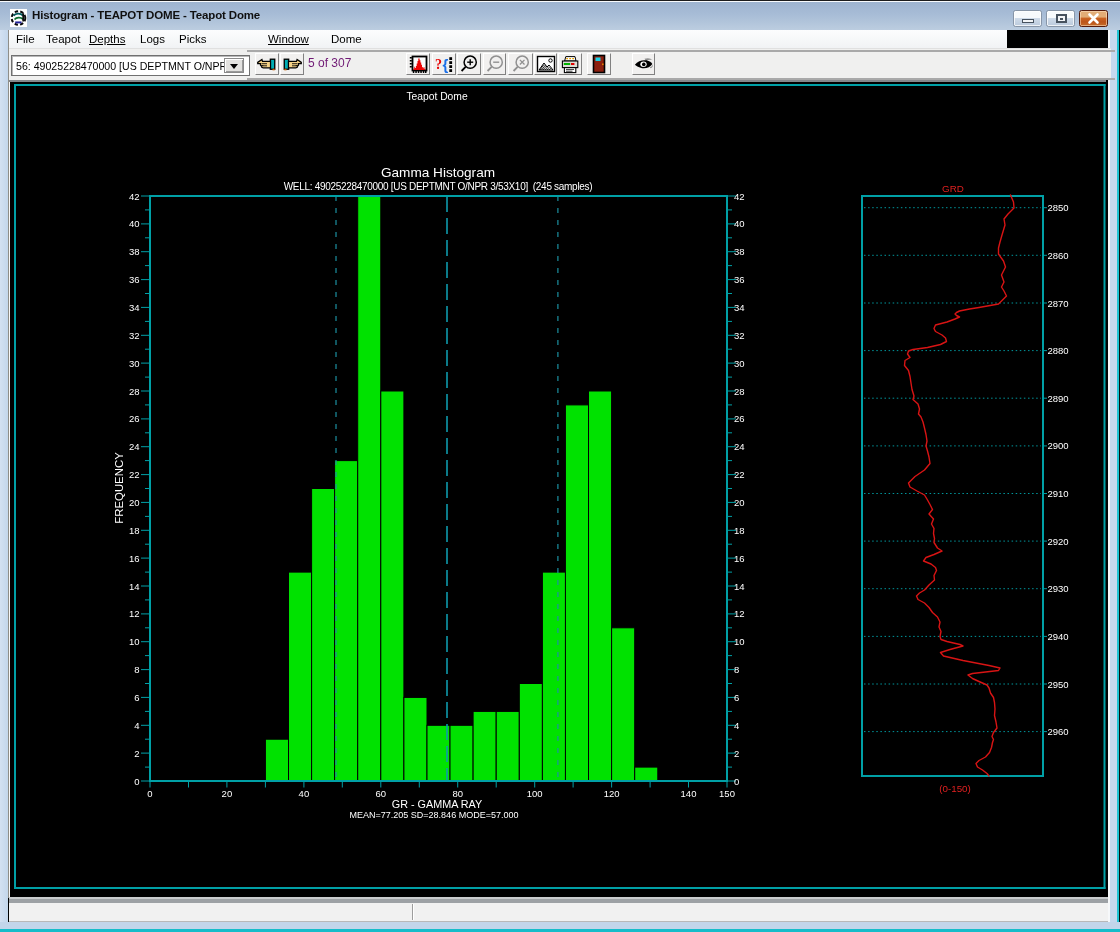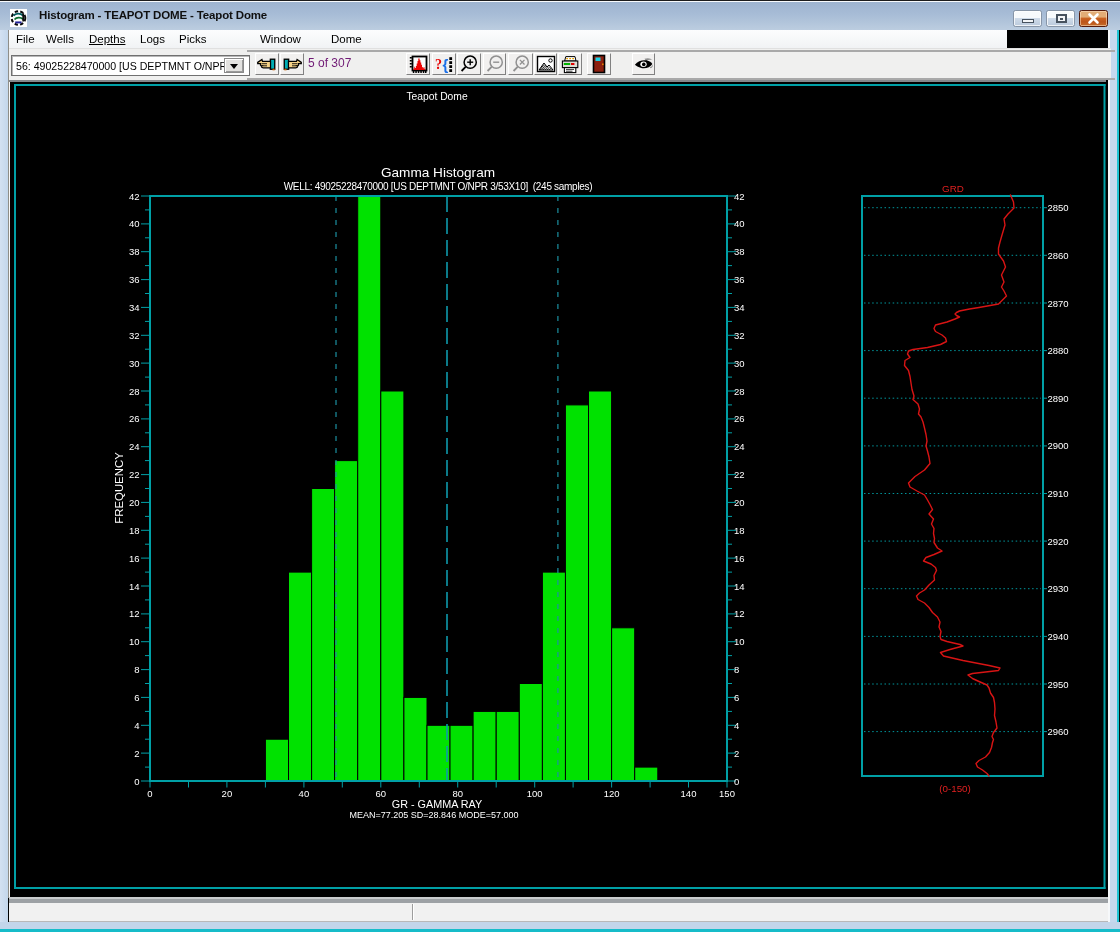--- a/index.html
+++ b/index.html
@@ -1,19 +1,19 @@
 <!DOCTYPE html>
 <html><head><meta charset="utf-8"><style>
 * { margin:0; padding:0; box-sizing:border-box; }
 body { width:1120px; height:932px; position:relative; overflow:hidden;
        font-family:"Liberation Sans", sans-serif; background:#000; }
 .titlebar { position:absolute; left:0; top:0; width:1120px; height:30px;
   background:linear-gradient(#9db3cf, #a7bcd6 45%, #b2c5db 75%, #bccde0);
   border-top:1px solid #1c1c1c; box-shadow:inset 0 1px 0 #f8fafc; }
-.titletext { position:absolute; left:32px; top:8px; font-size:11.5px; font-weight:bold; color:#101010; letter-spacing:-0.15px;margin-left:7px; }
+.titletext { position:absolute; left:32px; top:8px; font-size:11.5px; font-weight:bold; color:#101010; letter-spacing:-0.15px; }
 .menubar { position:absolute; left:9px; top:30px; width:998px; height:18px;
   background:linear-gradient(#fcfdfe,#f1f3f5); font-size:11.5px; color:#000; }
 .toolbar { position:absolute; left:9px; top:48px; width:1102px; height:32px;
   background:#f0f0ef; border-top:1px solid #e0e0e0; }
 .lborder { position:absolute; left:0; top:30px; width:8px; height:902px; background:linear-gradient(90deg,#d3e1f2,#c3d6eb); }
 .lgray { position:absolute; left:8px; top:30px; width:1px; height:868px; background:#8f8e89; }
 .lwhite { position:absolute; left:9px; top:30px; width:1px; height:868px; background:#f8f8f8; }
 .rborder { position:absolute; left:1108px; top:30px; width:2px; height:902px; background:#f6f8fa; }
 .rblue { position:absolute; left:1110px; top:30px; width:7px; height:902px; background:#c5d8ee; }
 .rcyan { position:absolute; left:1117px; top:30px; width:2px; height:902px; background:#1EC4D4; }
@@ -60,26 +60,26 @@
       <div style="position:absolute;left:9px;top:3px;width:11px;height:9px;border:2px solid #47525e;background:#f2f4f6;"></div>
       <div style="position:absolute;left:13px;top:7px;width:3px;height:2px;background:#47525e;"></div>
     </div>
 <div class="cap capx" style="left:1079px;"><svg width="27" height="15" viewBox="0 0 27 15">
         <path d="M9.5 3.5 L17.5 11.5 M17.5 3.5 L9.5 11.5" stroke="#ffffff" stroke-width="2.6" stroke-linecap="round"></path>
       </svg></div>
 </div>
 
 <div class="menubar">
 <span style="position:absolute;left:7px;top:3px;">File</span>
-<span style="position:absolute;left:37px;top:3px;">Wells</span>
+<span style="position:absolute;left:37px;top:3px;">Teapot</span>
 <span style="position:absolute;left:80px;top:3px;text-decoration:underline;">Depths</span>
 <span style="position:absolute;left:131px;top:3px;">Logs</span>
 <span style="position:absolute;left:170px;top:3px;">Picks</span>
 <span style="position:absolute;left:202px;top:3px;margin-top:15px;">Display</span>
-<span style="position:absolute;left:251px;top:3px;">Window</span>
+<span style="position:absolute;left:259px;top:3px;text-decoration:underline;">Window</span>
 <span style="position:absolute;left:322px;top:3px;">Dome</span>
 </div>
 
 <div class="toolbar">
 <div style="position:absolute;left:238px;top:1px;width:868px;height:1.5px;background:#a9a9a9;"></div>
 <div style="position:absolute;left:238px;top:29px;width:868px;height:1.5px;background:#a9a9a9;"></div>
 <div class="combo">
       <div class="combotext">56: 49025228470000 [US DEPTMNT O/NPR</div>
       <div class="dd"></div>
     </div>

